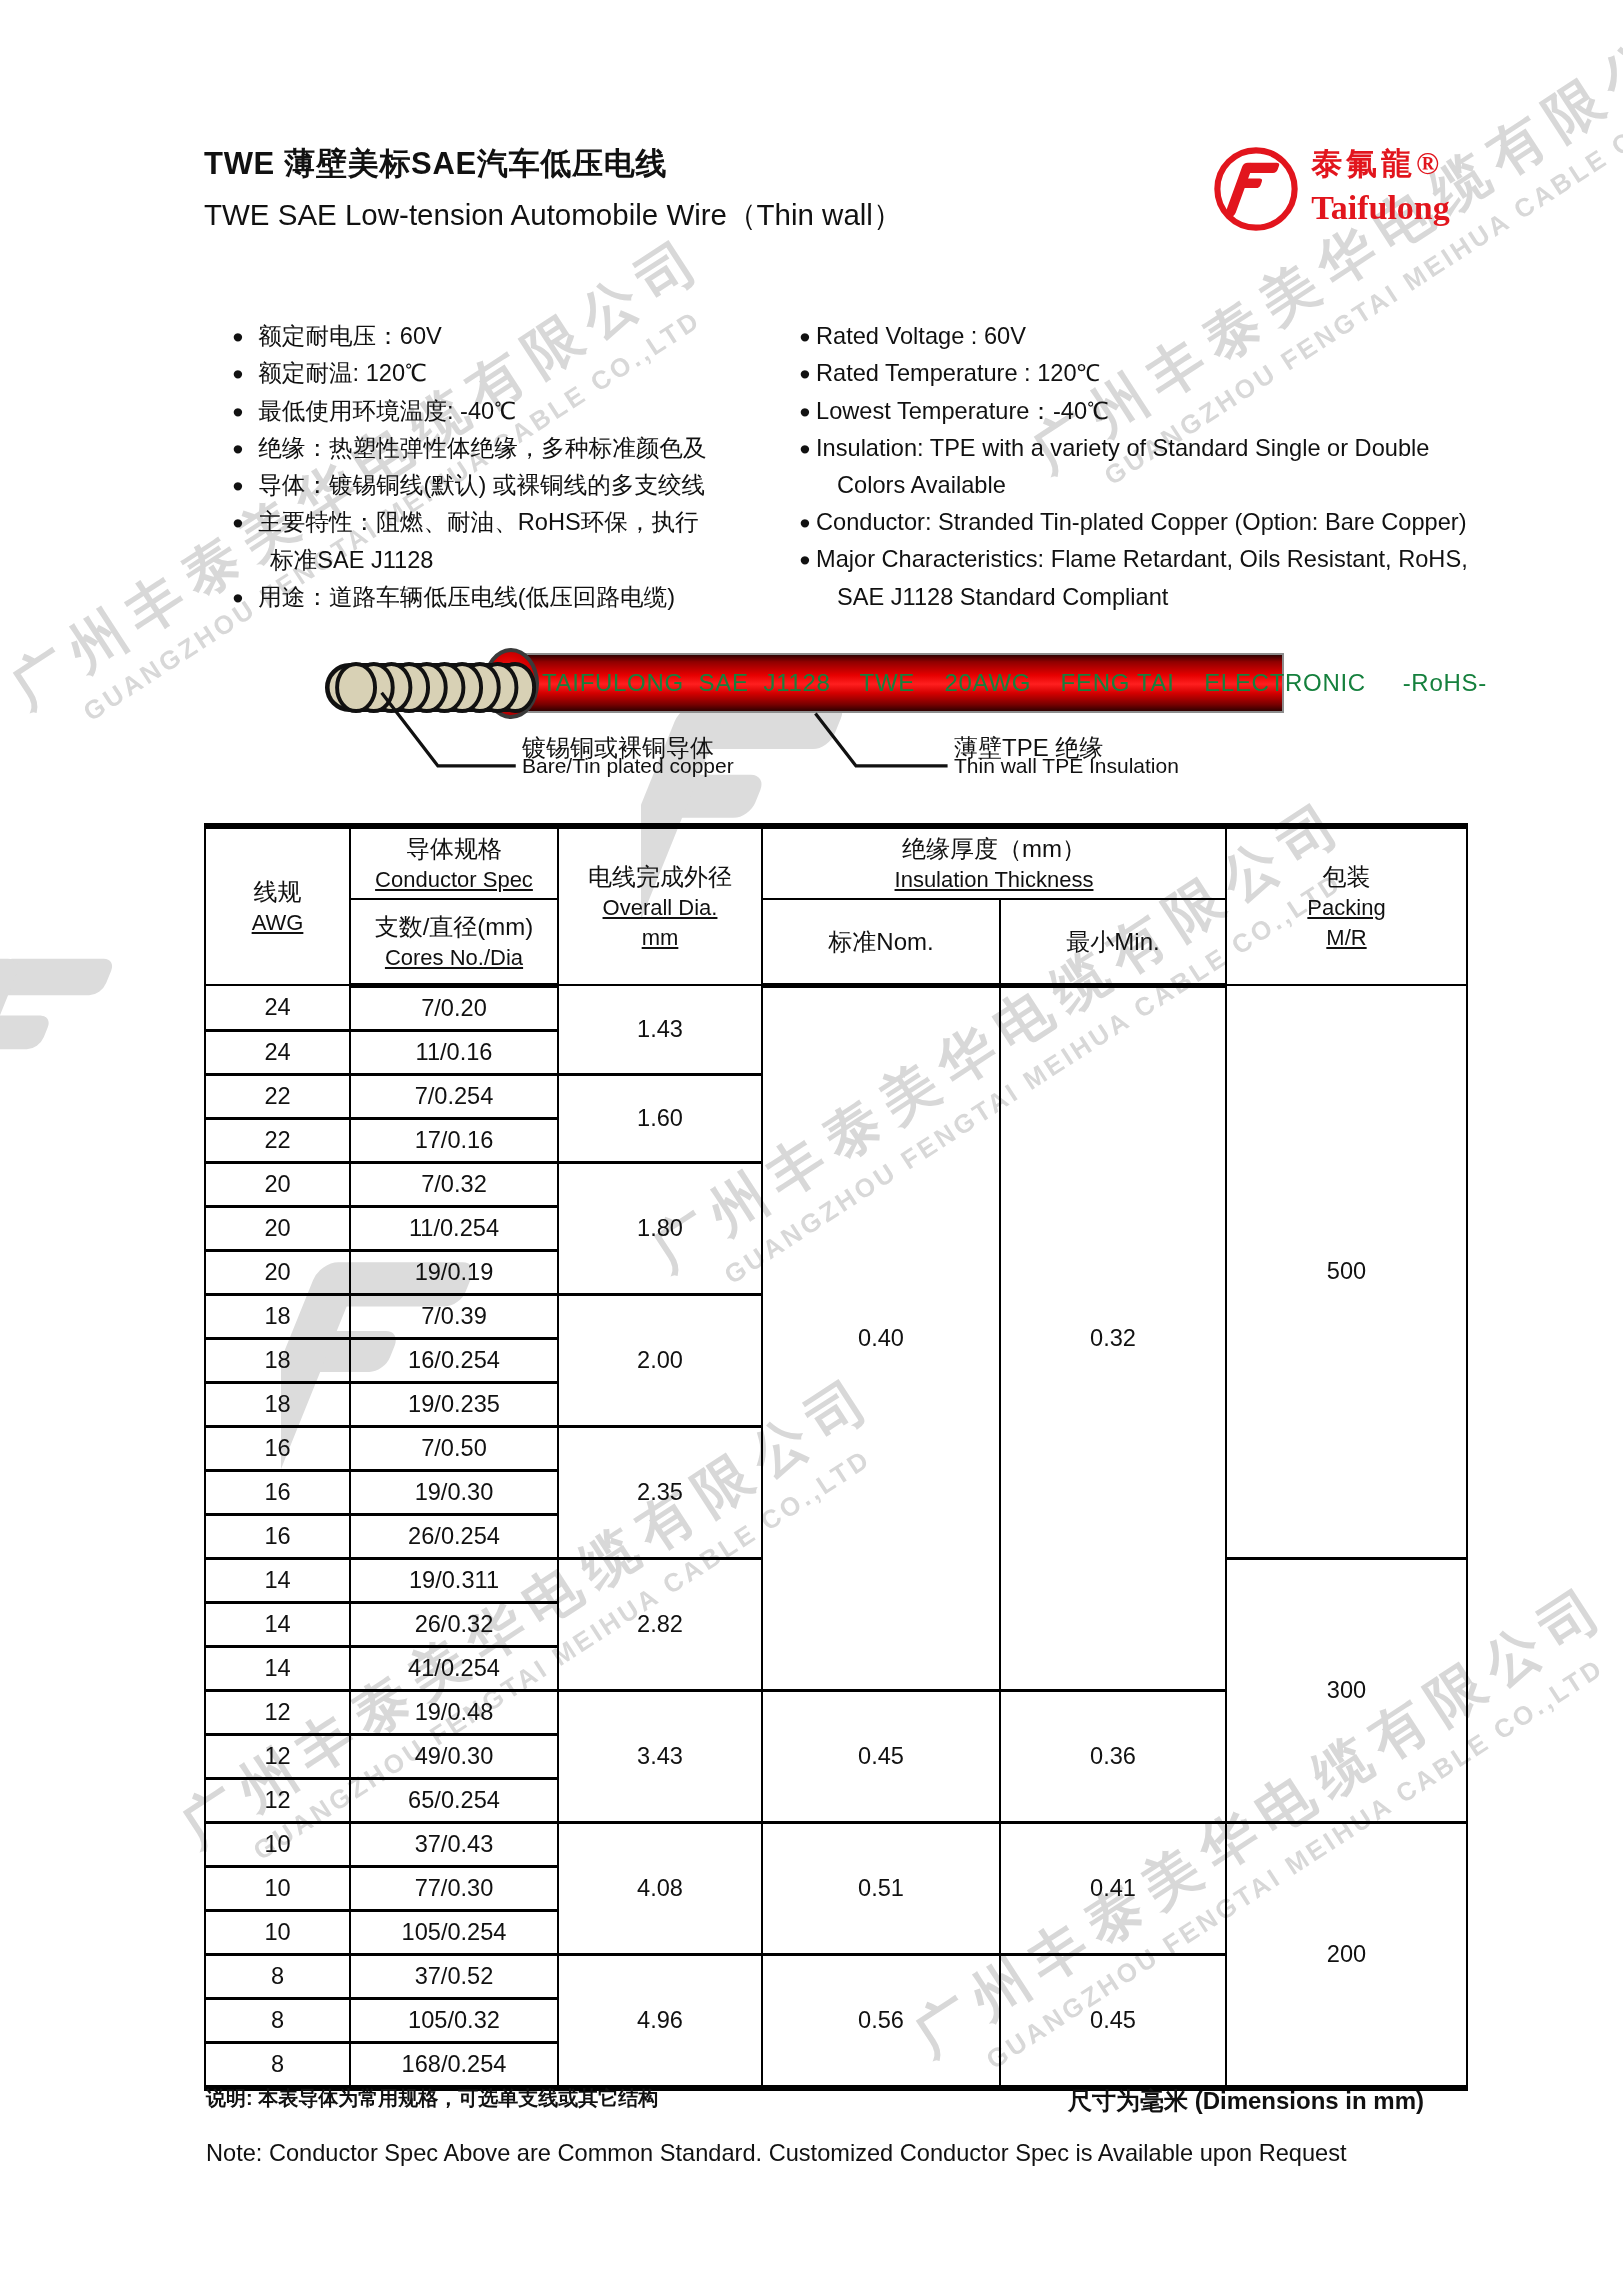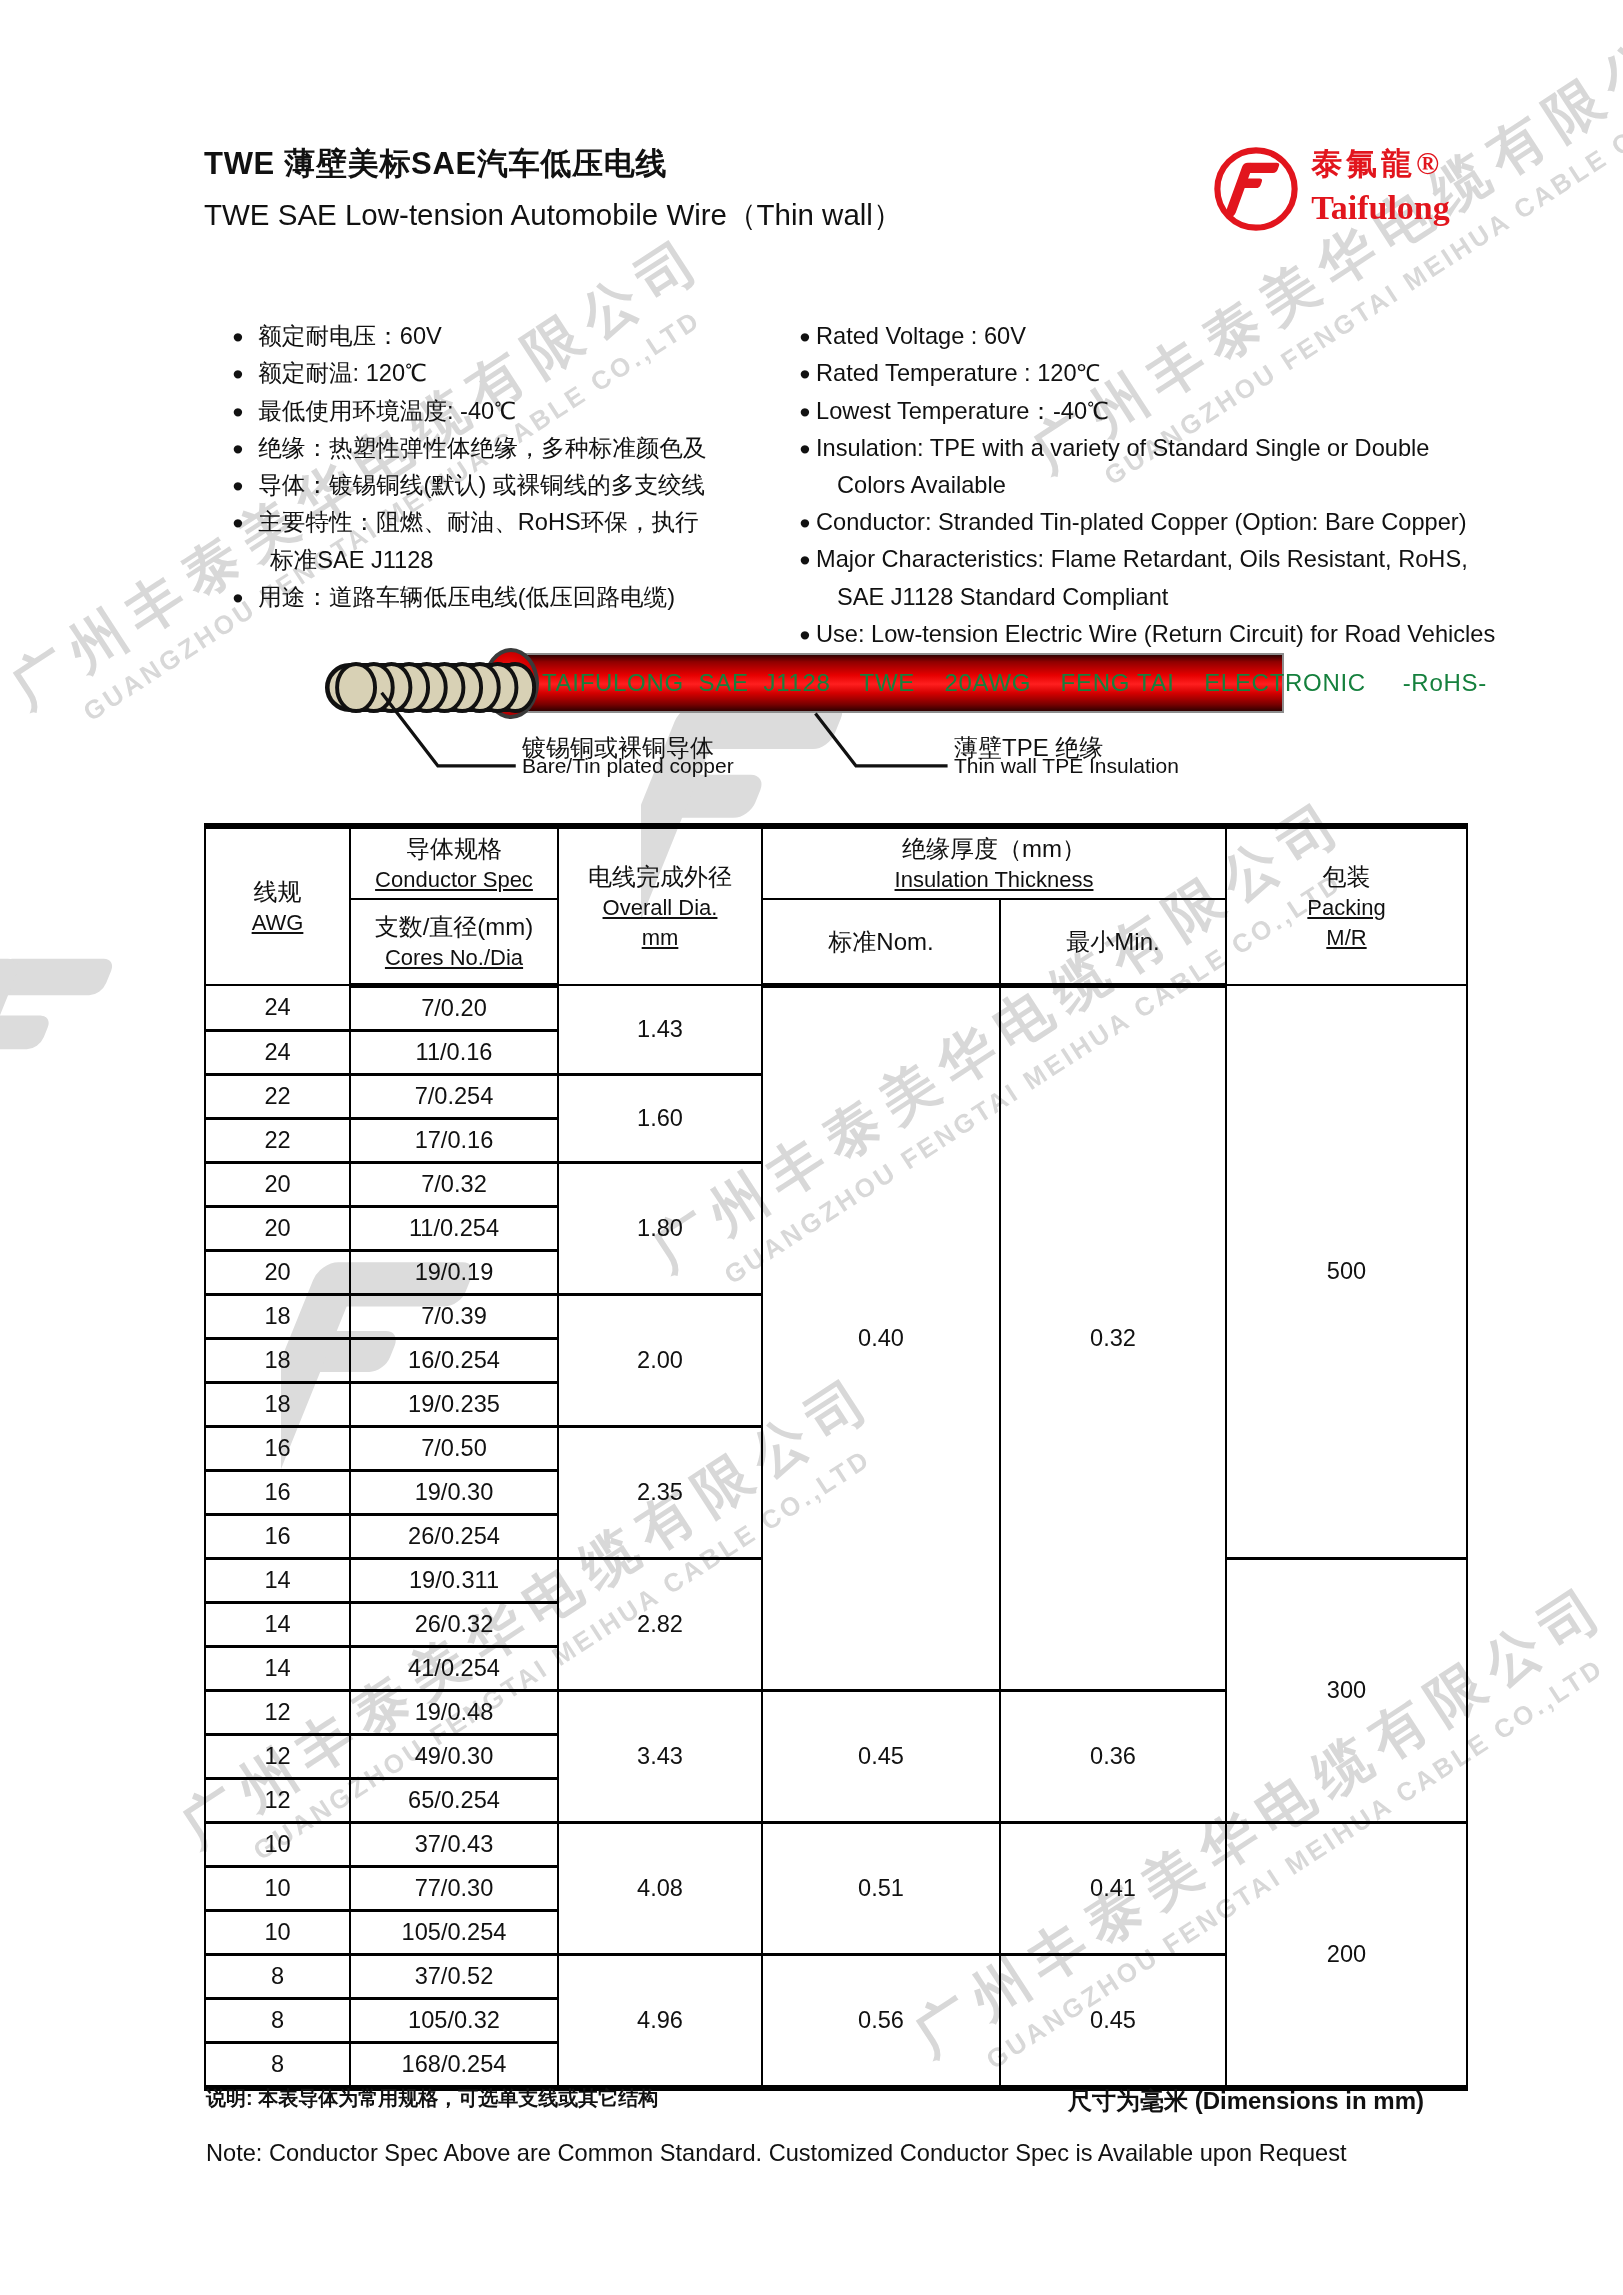--- a/index.html
+++ b/index.html
@@ -140,21 +140,20 @@
       </ul>
     <ul class="spec right">
         <li><span class="dot">●</span><span>Rated Voltage : 60V</span></li>
         <li><span class="dot">●</span><span>Rated Temperature : 120℃</span></li>
         <li><span class="dot">●</span><span>Lowest Temperature：-40℃</span></li>
         <li><span class="dot">●</span><span>Insulation: TPE with a variety of Standard Single or Double</span></li>
         <li class="cont"><span>Colors Available</span></li>
         <li><span class="dot">●</span><span>Conductor: Stranded Tin-plated Copper (Option: Bare Copper)</span></li>
         <li><span class="dot">●</span><span>Major Characteristics: Flame Retardant, Oils Resistant, RoHS,</span></li>
         <li class="cont"><span>SAE J1128 Standard Compliant</span></li>
-        <li><span class="dot">●</span><span>Use: Low-tension Electric Wire (Return Circuit) for Road Vehicles</span></li>
       </ul>
   </div>
 
   <div class="cable-cap"></div>
   <div class="cable-body"></div>
   <svg class="conductor-svg" width="216" height="55" viewBox="0 0 330 84">
     <rect x="5" y="8" width="315" height="68" rx="34" fill="#d8d1b5" stroke="#111" stroke-width="7"></rect>
     <g fill="#d8d1b5" stroke="#111" stroke-width="6">
       <ellipse cx="292" cy="42" rx="29" ry="36"></ellipse>
       <ellipse cx="265" cy="42" rx="29" ry="36"></ellipse>

